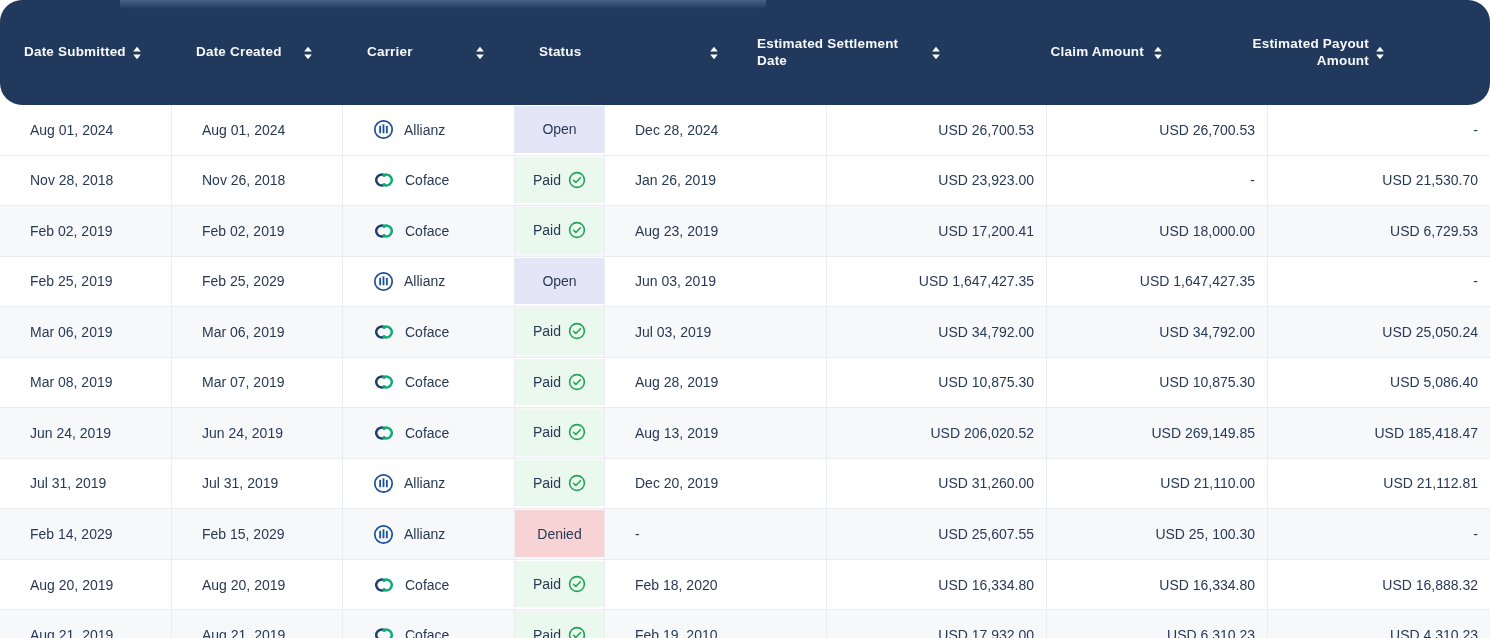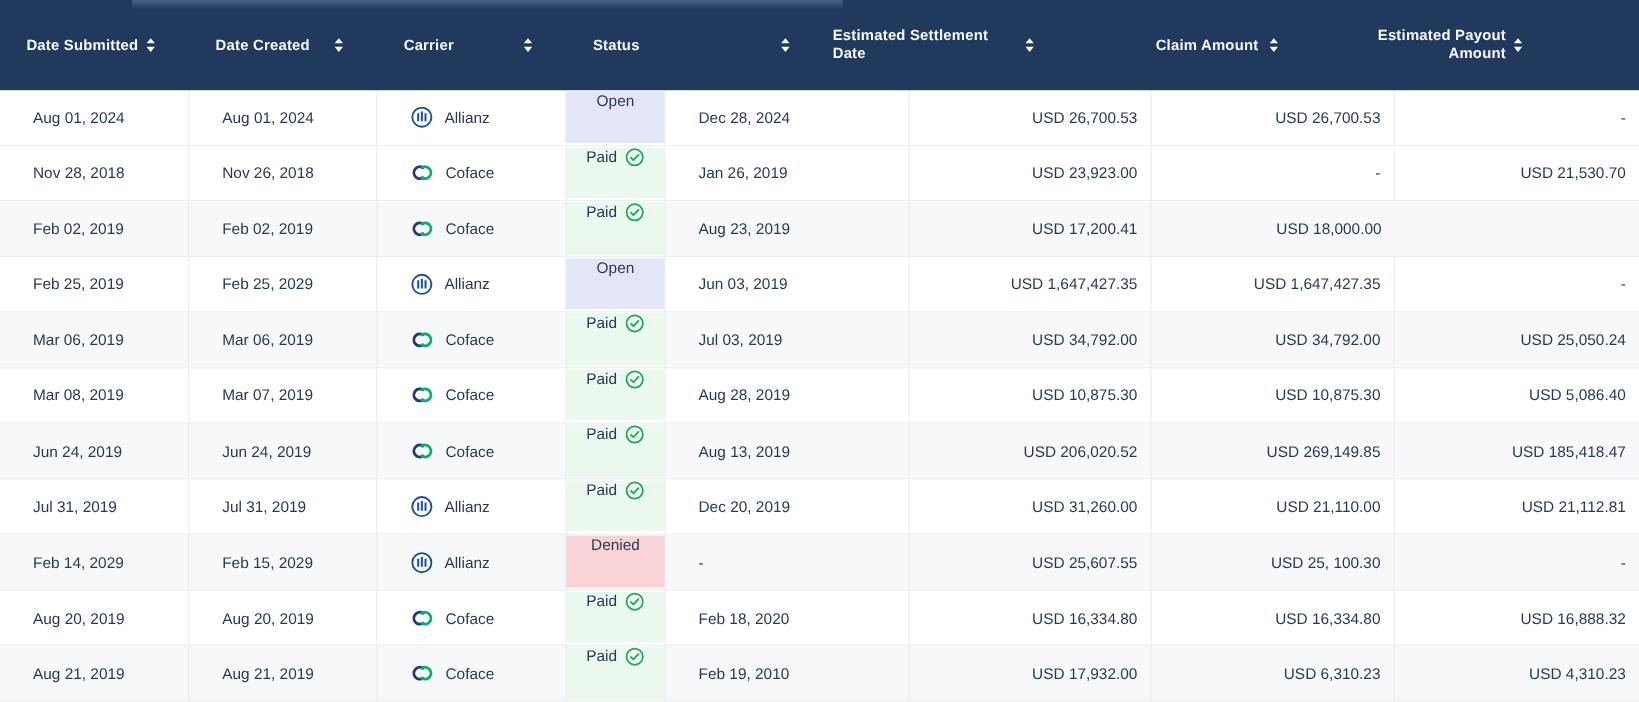--- a/index.html
+++ b/index.html
@@ -5,22 +5,22 @@
   * { box-sizing: border-box; }
   html,body { margin:0; padding:0; }
   body {
     width:1490px; height:638px; overflow:hidden; background:#fff;
     font-family:"Liberation Sans","DejaVu Sans",sans-serif;
   }
   .table { width:1490px; height:638px; display:flex; flex-direction:column; }
 
   
   .thead {
-    position:relative; flex:none; height:82px; background:#21395D; color:#F7F9FC;
-    display:grid; grid-template-columns:172px 171px 172px 218px 222px 222px 222px 91px;
+    position:relative; flex:none; height:105px; background:#21395D; color:#F7F9FC;
+    display:grid; grid-template-columns:172px 171px 172px 218px 222px 222px 222px 91px;border-radius:22px;
   }
   .thead::before {
     content:""; position:absolute; left:120px; top:0; width:646px; height:9px;
     background:linear-gradient(180deg, rgba(175,198,232,0.28), rgba(175,198,232,0));
     border-radius:0 0 5px 5px; pointer-events:none;
   }
   .hcell { display:flex; align-items:center; font-size:13.5px; font-weight:700; letter-spacing:.2px; cursor:pointer; }
   .hcell .lbl { line-height:1.25; }
   .hc1,.hc2,.hc3 { justify-content:space-between; padding:0 30px 0 24px; }
   .hc4,.hc5 { justify-content:space-between; padding:0 14px 0 24px; }
@@ -46,21 +46,21 @@
   .cell.num { justify-content:flex-end; padding-right:12px; }
 
   
   .carrier-wrap { display:flex; align-items:center; gap:10px; }
   .cicon { flex:none; display:none; }
   .row.carrier-allianz .cicon.allianz { display:block; }
   .row.carrier-coface  .cicon.coface  { display:block; }
 
   
   .cell.status { padding:1px 0 2px 0; }
-  .status-fill { width:100%; height:100%; display:flex; justify-content:center; gap:7px; }
+  .status-fill { width:100%; height:100%; display:flex; align-items:center; justify-content:center; gap:7px; }
   .row.status-open   .status-fill { background:#E4E6F8; }
   .row.status-paid   .status-fill { background:#EAF8EE; }
   .row.status-denied .status-fill { background:#F8D3D6; }
   .check { display:none; }
   .row.status-paid .check { display:block; }
 </style>
 </head>
 <body>
 
 <div class="table">
@@ -226,20 +226,23 @@
     </div>
     <div class="cell pad">
       <span>Aug 23, 2019</span>
     </div>
     <div class="cell num">
       <span>USD 17,200.41</span>
     </div>
     <div class="cell num">
       <span>USD 18,000.00</span>
     </div>
+    <div class="cell num">
+      <span>USD 6,729.53</span>
+    </div>
   </div>
 
   <div class="row carrier-allianz status-open">
     <div class="cell pad">
       <span>Feb 25, 2019</span>
     </div>
     <div class="cell pad">
       <span>Feb 25, 2029</span>
     </div>
     <div class="cell pad">

